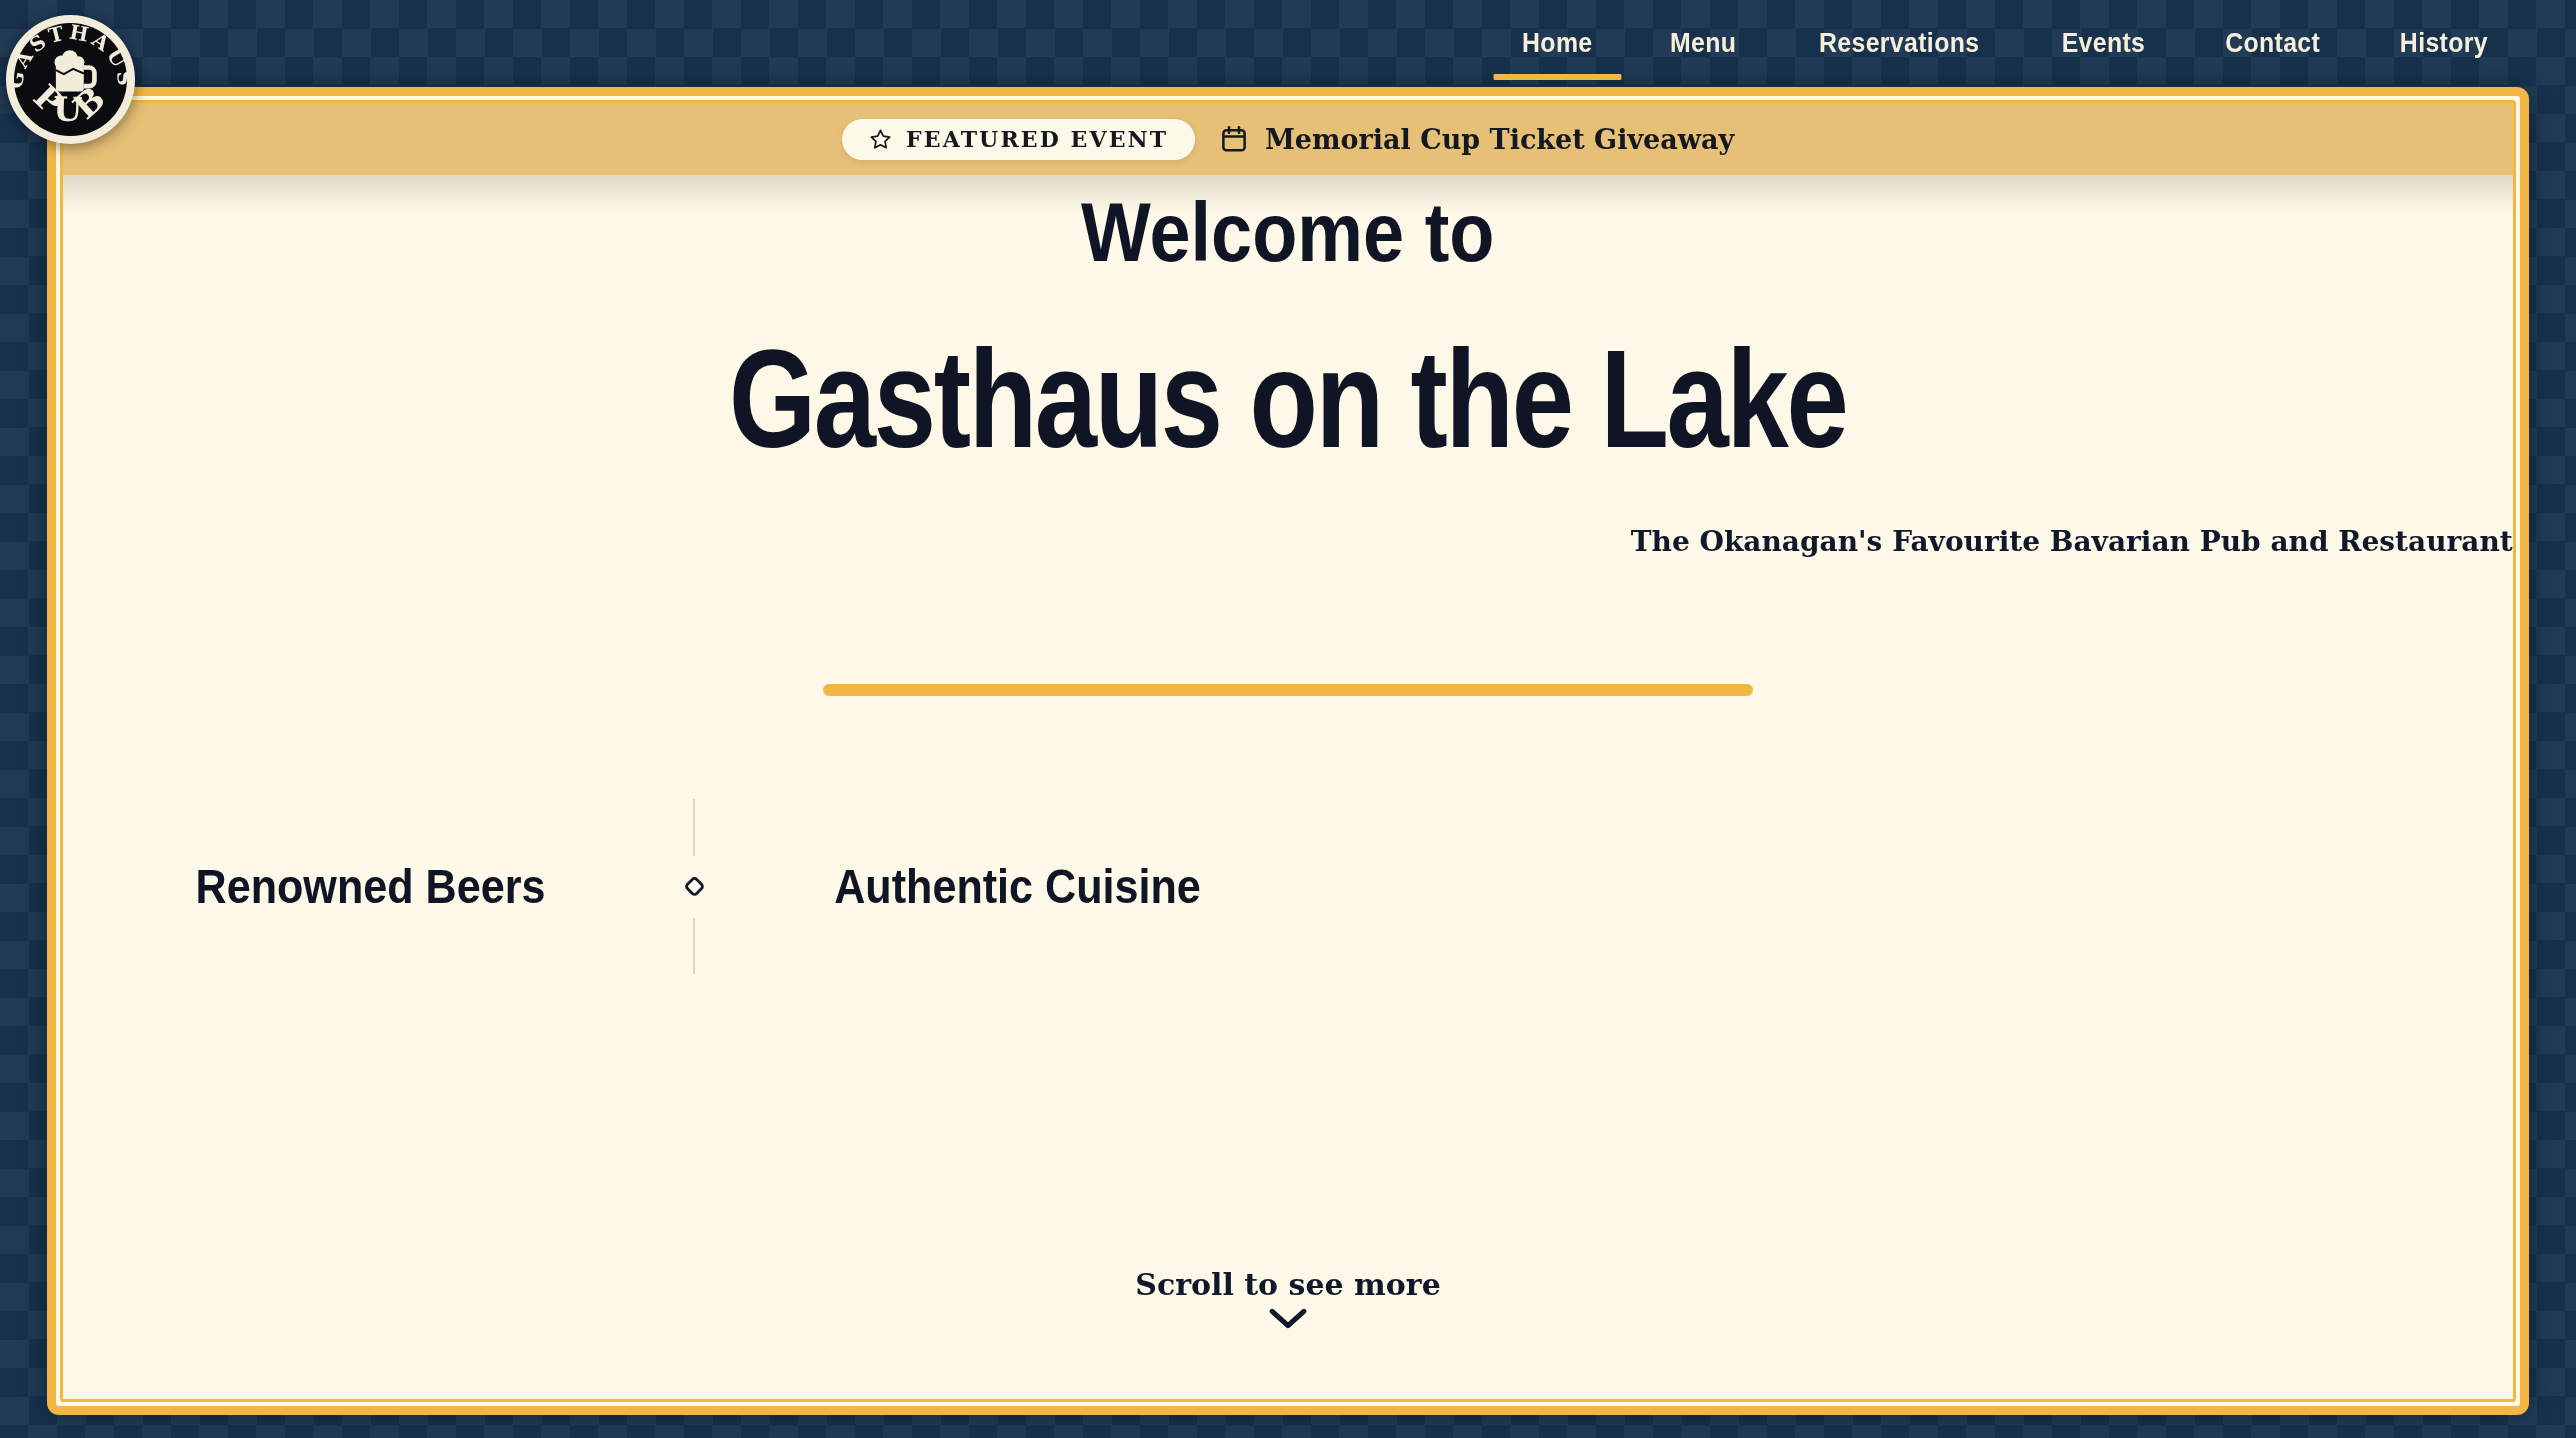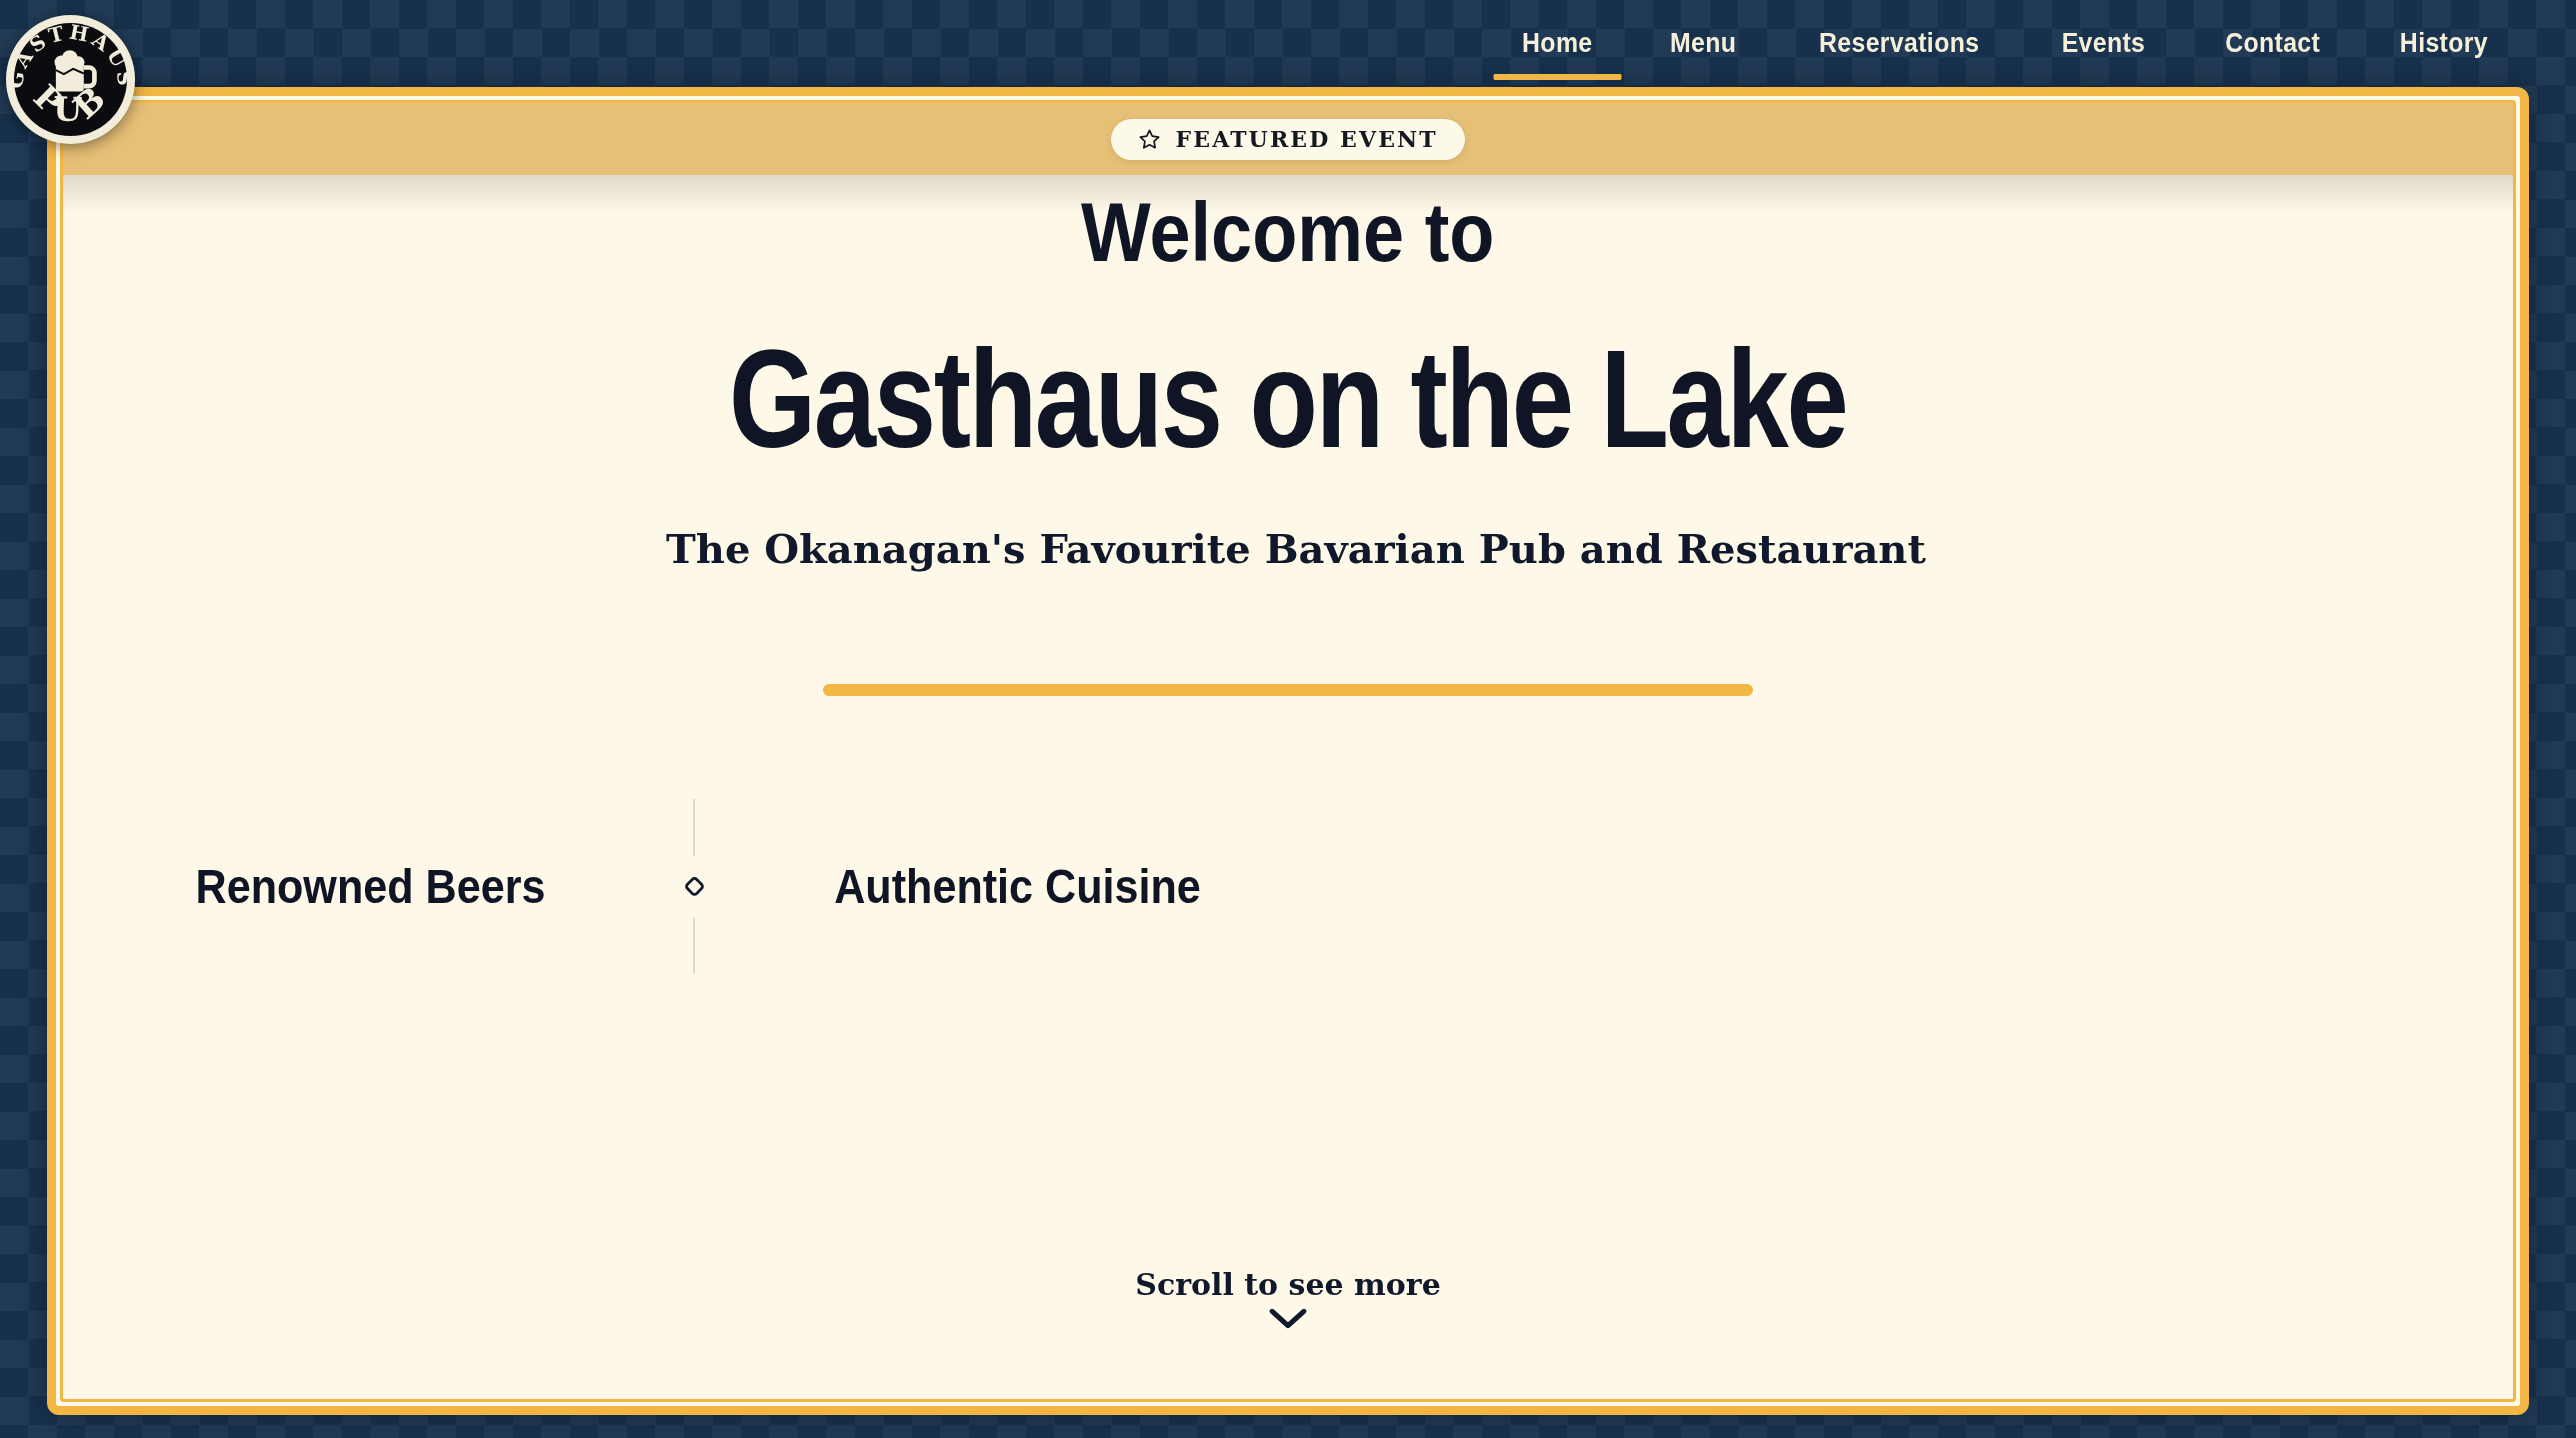--- a/index.html
+++ b/index.html
@@ -76,23 +76,23 @@
     position:absolute;top:87px;left:0;width:100%;text-align:center;
     font-weight:700;font-size:84px;line-height:1;color:#0f1524;
     transform:scaleX(0.88);transform-origin:center;
   }
   .title{
     position:absolute;top:226px;left:0;width:100%;margin:0;text-align:center;
     font-weight:700;font-size:140px;line-height:1;letter-spacing:-2.9px;color:#0f1524;
     transform:scaleX(0.80);transform-origin:center;
   }
   .subtitle{
-    position:absolute;top:422px;left:0;width:100%;text-align:center;
-    font-family:"DejaVu Serif","Liberation Serif",serif;
-    font-weight:700;font-size:40px;line-height:1.2;color:#10182b;margin-left:8px;
+    position:absolute;top:422px;left:0;width:100%;text-align:right;
+    font-family:"DejaVu Serif","Liberation Serif",serif;
+    font-weight:700;font-size:28px;line-height:1.2;color:#10182b;
   }
   .divider{
     position:absolute;top:581px;left:50%;transform:translateX(-50%);
     width:930px;height:11.4px;border-radius:6.4px;background:#f2b644;
   }
   
   .features{
     position:absolute;top:696px;left:0;right:0;height:175px;
     display:flex;align-items:center;justify-content:flex-start;
   }
@@ -176,20 +176,29 @@
   <div class="frame">
     <div class="frame-inner">
 
       <div class="banner">
         <div class="pill">
           <svg width="23" height="23" viewBox="0 0 24 24">
             <path d="M12 2.5l2.95 5.96 6.58.96-4.76 4.64 1.12 6.55L12 17.52l-5.89 3.09 1.12-6.55-4.76-4.64 6.58-.96z" fill="none" stroke="#141821" stroke-width="1.8" stroke-linejoin="round"></path>
           </svg>
           <span class="pill-label">FEATURED EVENT</span>
         </div>
+        <a class="event-link">
+          <svg width="30" height="30" viewBox="0 0 24 24">
+            <rect x="3.5" y="5" width="17" height="16" rx="2.5" fill="none" stroke="#141821" stroke-width="2"></rect>
+            <line x1="8" y1="2.5" x2="8" y2="7" stroke="#141821" stroke-width="2" stroke-linecap="round"></line>
+            <line x1="16" y1="2.5" x2="16" y2="7" stroke="#141821" stroke-width="2" stroke-linecap="round"></line>
+            <line x1="3.5" y1="10" x2="20.5" y2="10" stroke="#141821" stroke-width="2"></line>
+          </svg>
+          <span class="event-title">Memorial Cup Ticket Giveaway</span>
+        </a>
       </div>
 
       <div class="welcome">Welcome to</div>
       <h1 class="title">Gasthaus on the Lake</h1>
       <div class="subtitle">The Okanagan's Favourite Bavarian Pub and Restaurant</div>
 
       <div class="divider"></div>
 
       <div class="features">
         <div class="feature-col">Renowned Beers</div>

